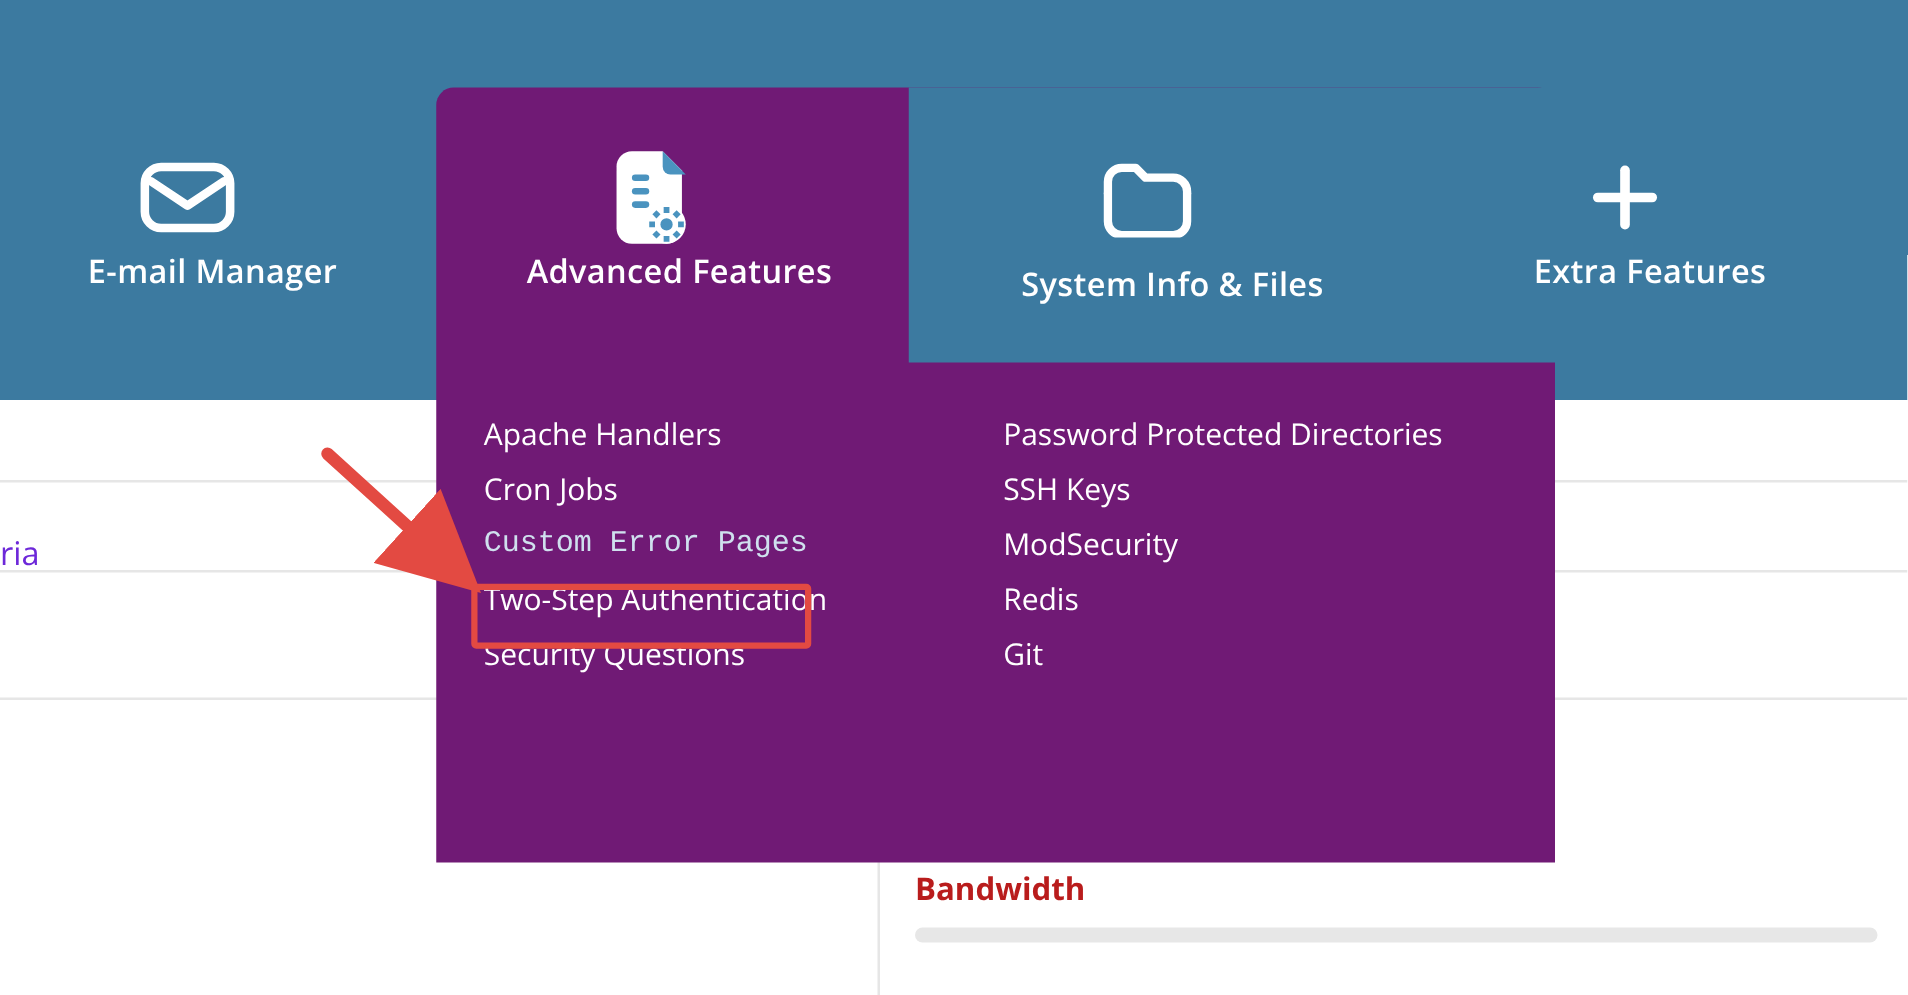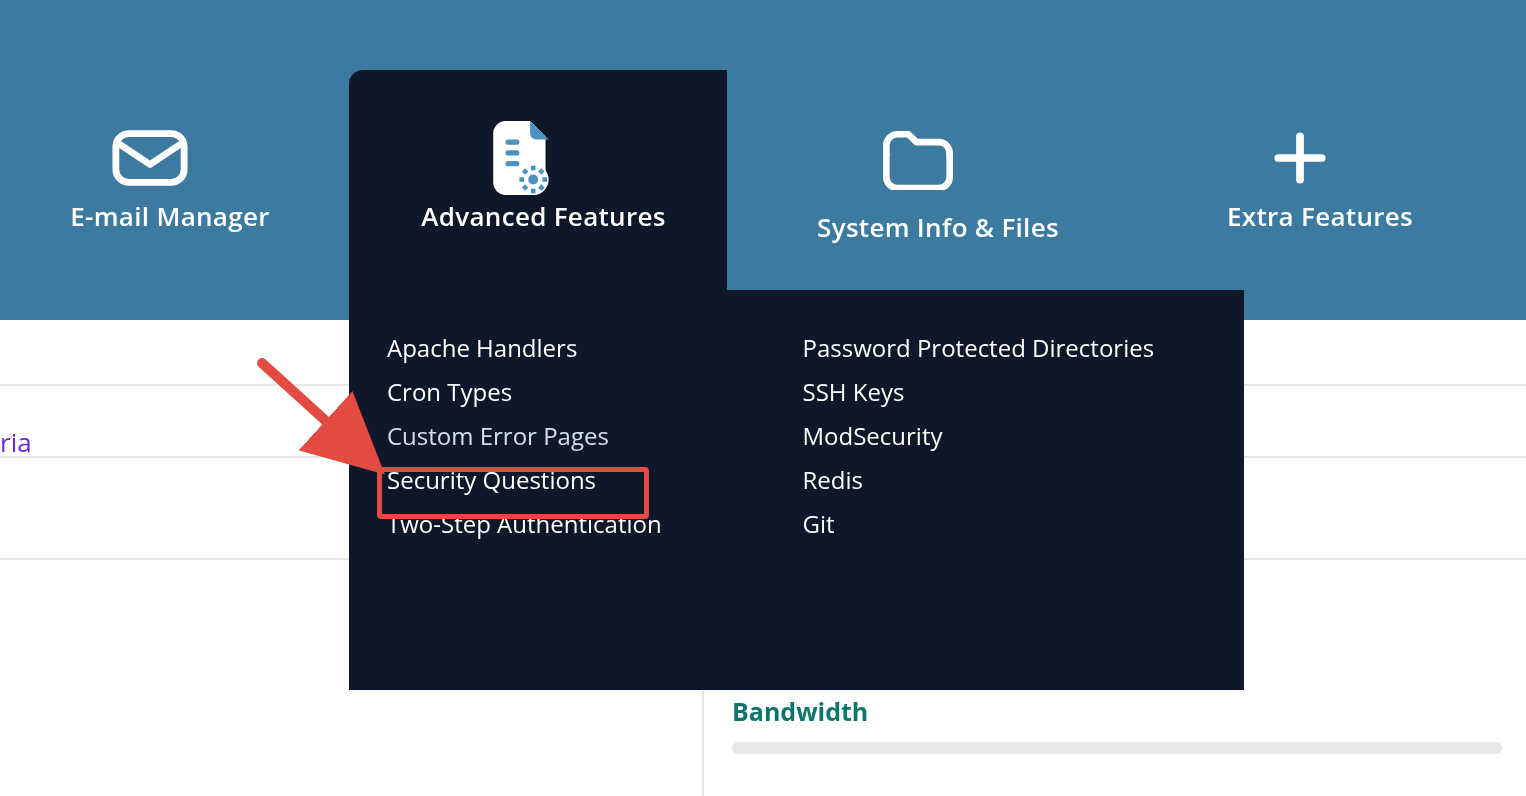--- a/index.html
+++ b/index.html
@@ -50,21 +50,21 @@
   .nav-sys     { left: 727px;  width: 382px; gap: 11px; }
   .nav-extra   { left: 1109px; width: 382px; }
 
   
   .dropdown-panel {
     position: absolute;
     left: 349px;
     top: 70px;
     width: 895px;  
     height: 620px;
-    background: #0f172a;       
+    background: #701a75;       
     border-radius: 14px 14px 0 0;
     z-index: 2;
   }
   
   .dropdown-notch {
     position: absolute;
     left: 378px;   
     top: 0;
     right: 0;
     height: 220px;
@@ -131,21 +131,21 @@
     position: absolute;
     top: 675px;
     bottom: 0;
     border-left: 2px solid #e6e6e6;
     z-index: 0;
   }
   .section-heading {
     position: absolute;
     font-size: 25px;
     font-weight: 700;
-    color: #0f766e;
+    color: #b91c1c;
     z-index: 0;
   }
   .progress-track {
     position: absolute;
     height: 12px;
     border-radius: 6px;
     background: #e7e7e7;
     z-index: 0;
   }
 </style>
@@ -160,24 +160,24 @@
 <div class="bg-rule" style="top:558px; width:1526px;"></div>
 <div class="vdiv" style="left:702px;"></div>
 <div class="section-heading" style="left:732px; top:694px;">Bandwidth</div>
 <div class="progress-track" style="left:732px; top:742px; width:770px;"></div>
 
 <div class="dropdown-panel">
   <div class="dropdown-notch"></div>
   <div class="dropdown-inner">
     <div class="menu-col left">
       <span class="menu-link">Apache Handlers</span>
-      <span class="menu-link">Cron Types</span>
-      <span class="menu-link" style="color:#cfe0ee;">Custom Error Pages</span>
+      <span class="menu-link">Cron Jobs</span>
+      <span class="menu-link" style="color:#cfe0ee;font-family:Liberation Mono, monospace;">Custom Error Pages</span>
+      <span class="menu-link">Two-Step Authentication</span>
       <span class="menu-link">Security Questions</span>
-      <span class="menu-link">Two-Step Authentication</span>
     </div>
     <div class="menu-col right">
       <span class="menu-link">Password Protected Directories</span>
       <span class="menu-link">SSH Keys</span>
       <span class="menu-link">ModSecurity</span>
       <span class="menu-link">Redis</span>
       <span class="menu-link">Git</span>
     </div>
   </div>
 </div>

